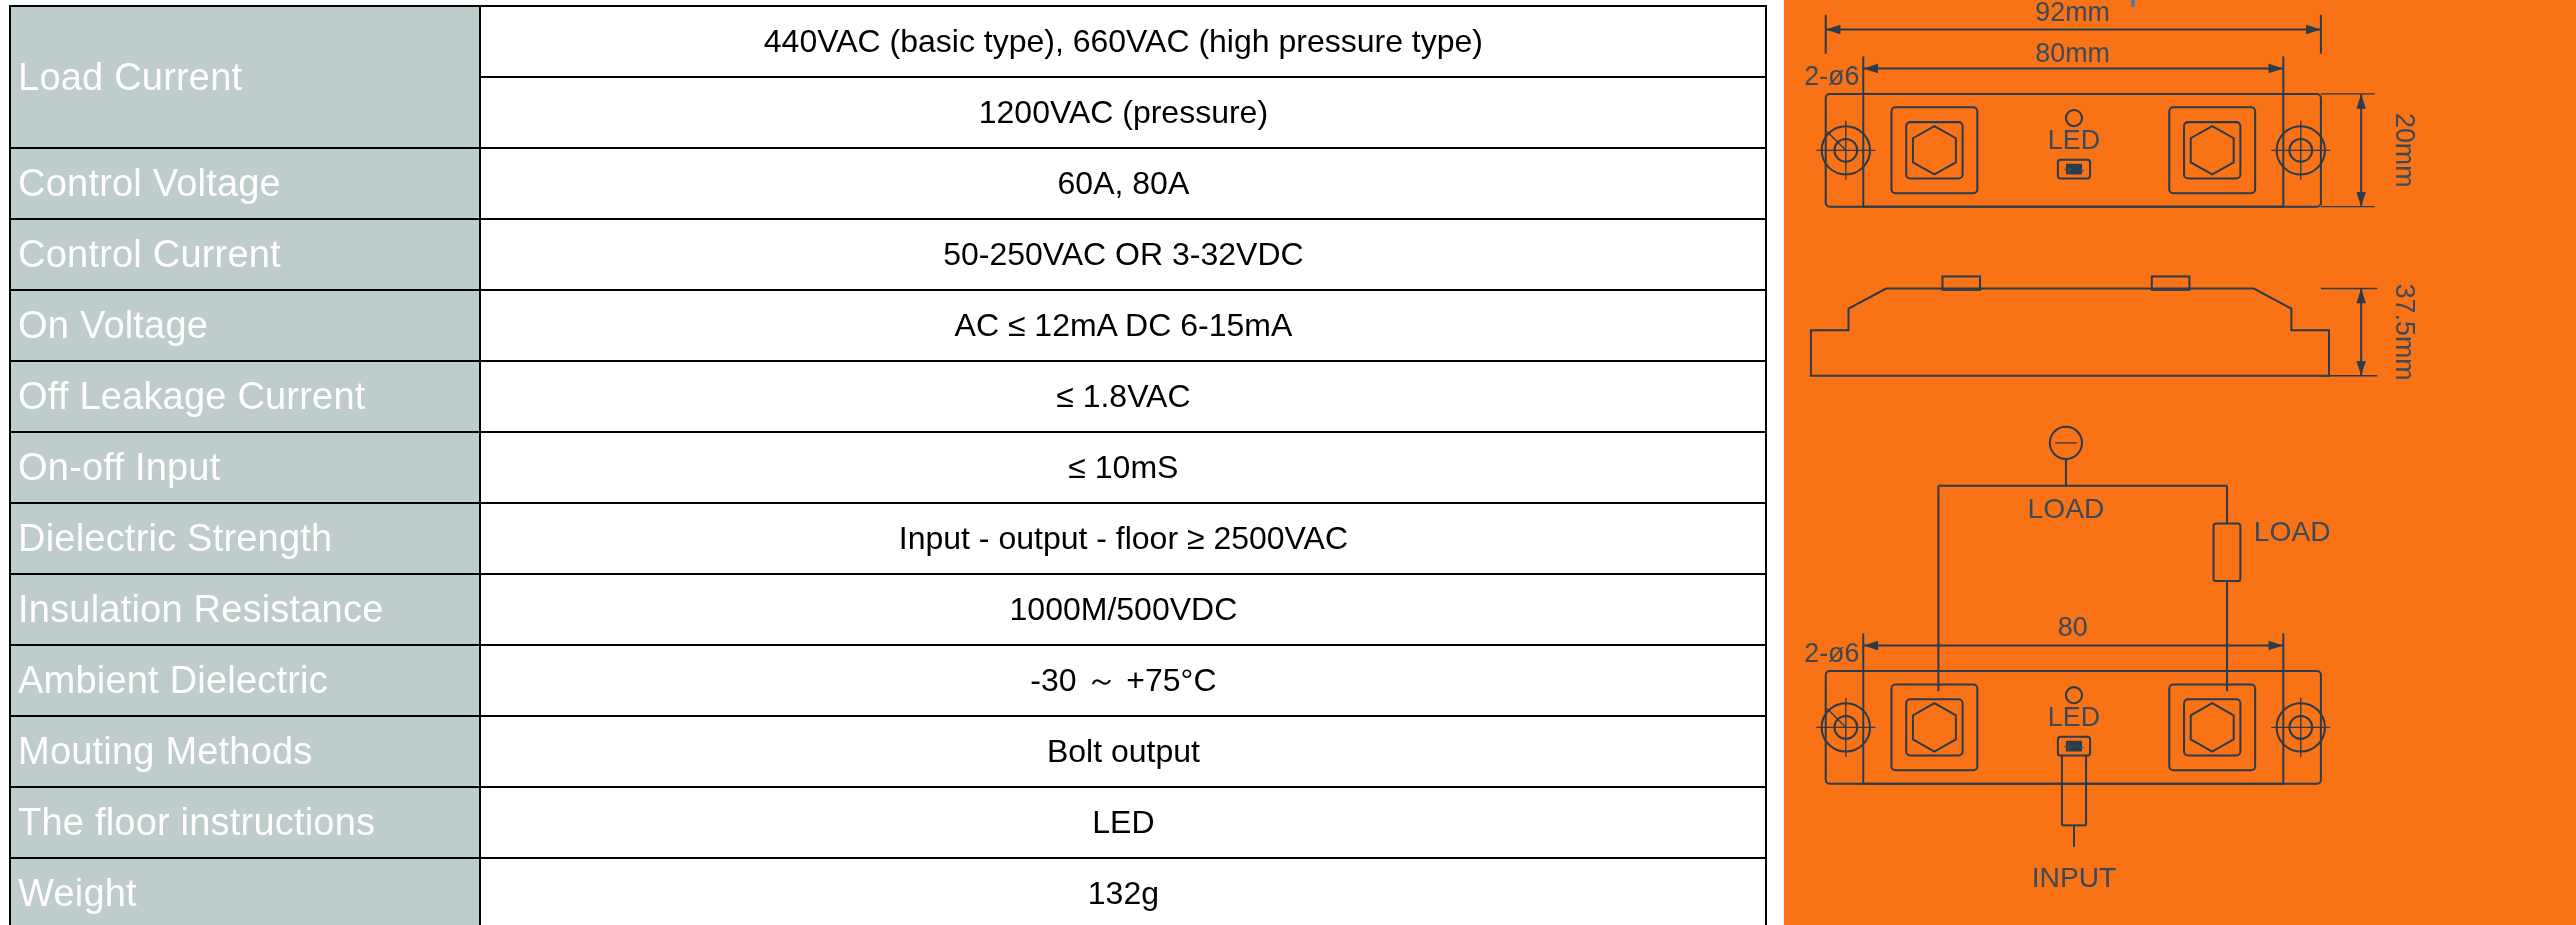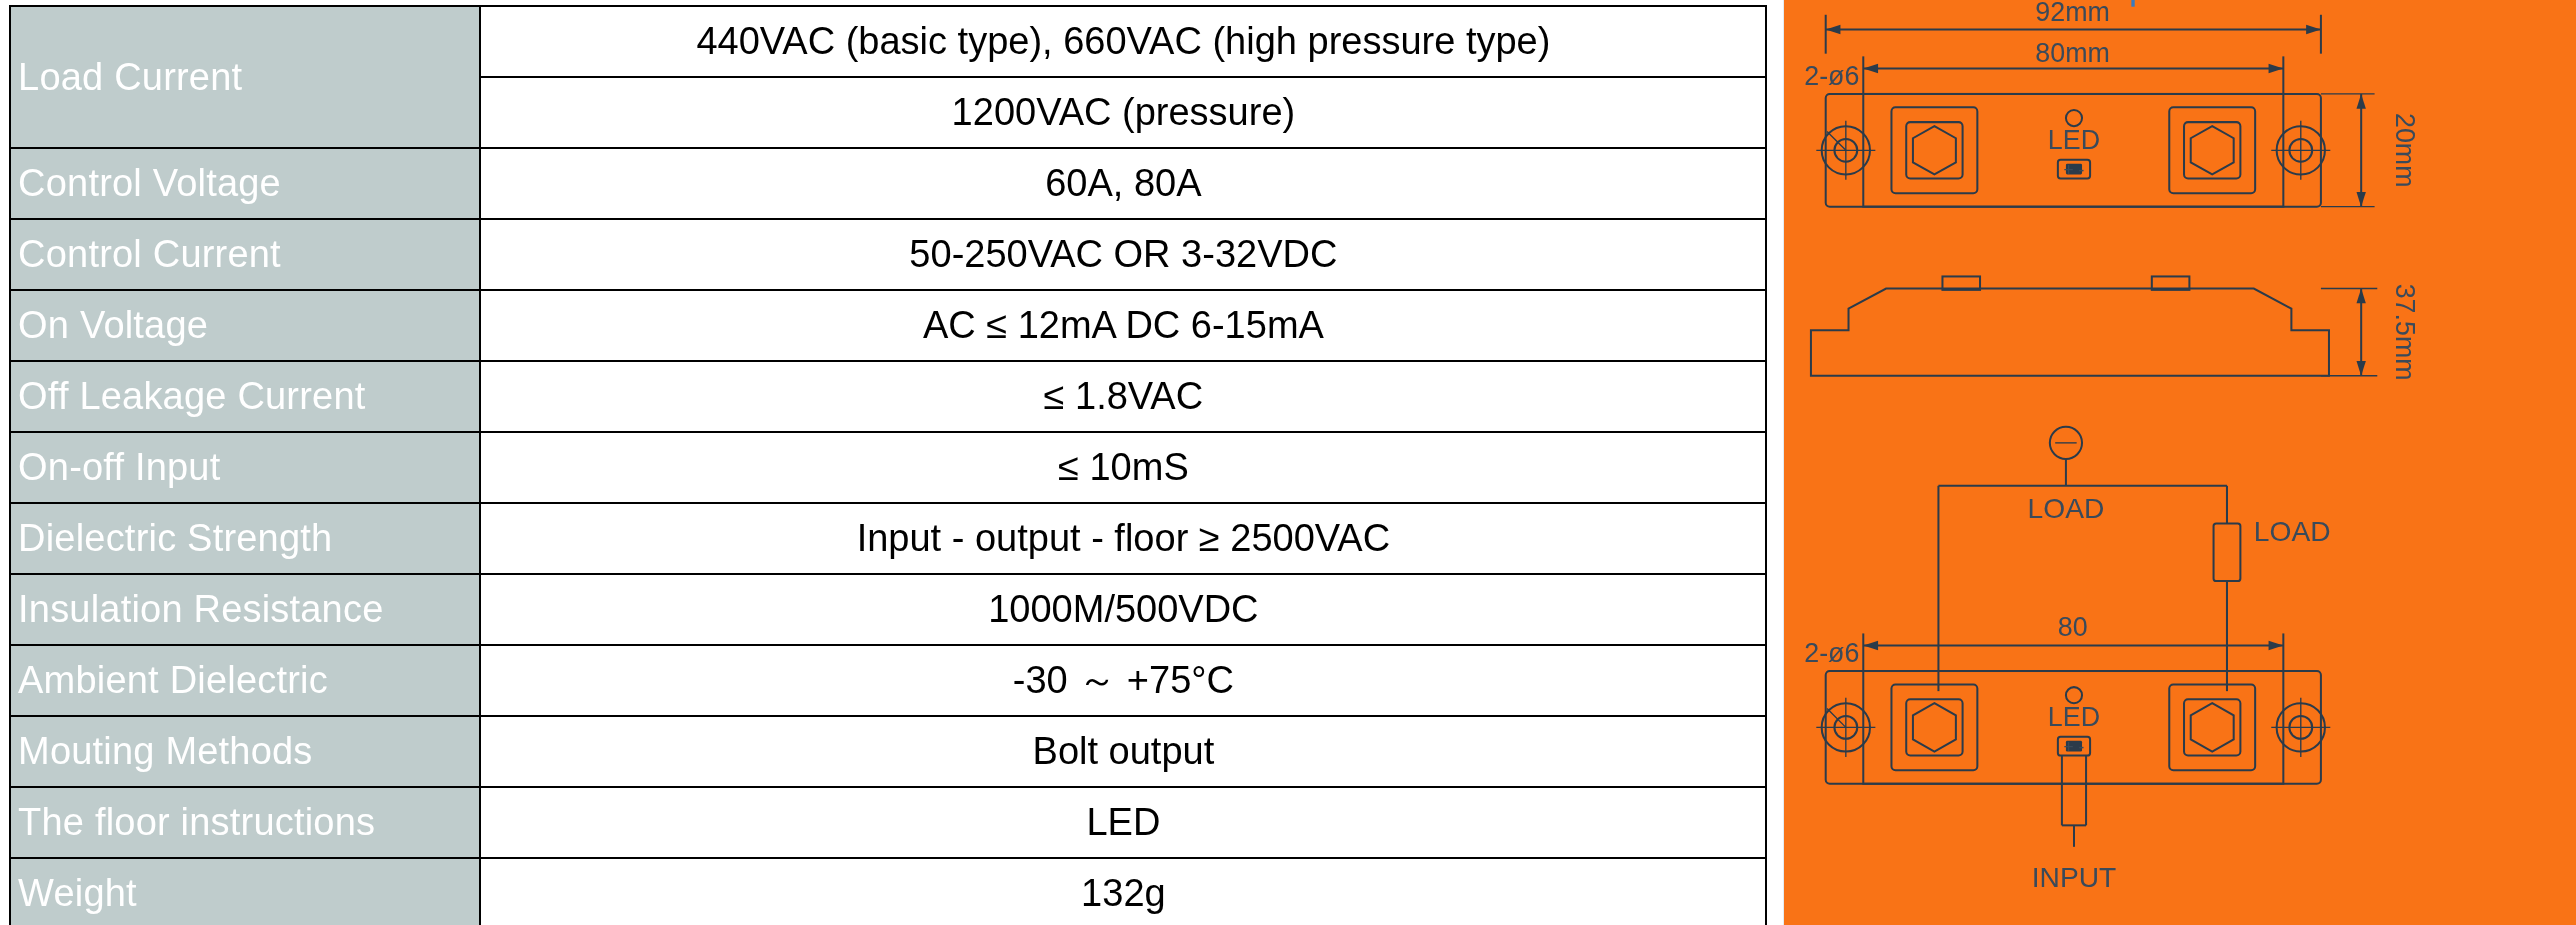--- a/index.html
+++ b/index.html
@@ -45,21 +45,21 @@
     color: #ffffff;
     font-size: 38px;
     text-align: left;
     vertical-align: middle;
     letter-spacing: 0.2px;
     white-space: nowrap;
   }
   td.value {
     background: #ffffff;
     color: #000000;
-    font-size: 38px;
+    font-size: 32px;
     text-align: center;
     vertical-align: middle;
     white-space: nowrap;
   }
 
   
   .drawings {
     position: relative;
     flex: 1;
     background: #f97316;

